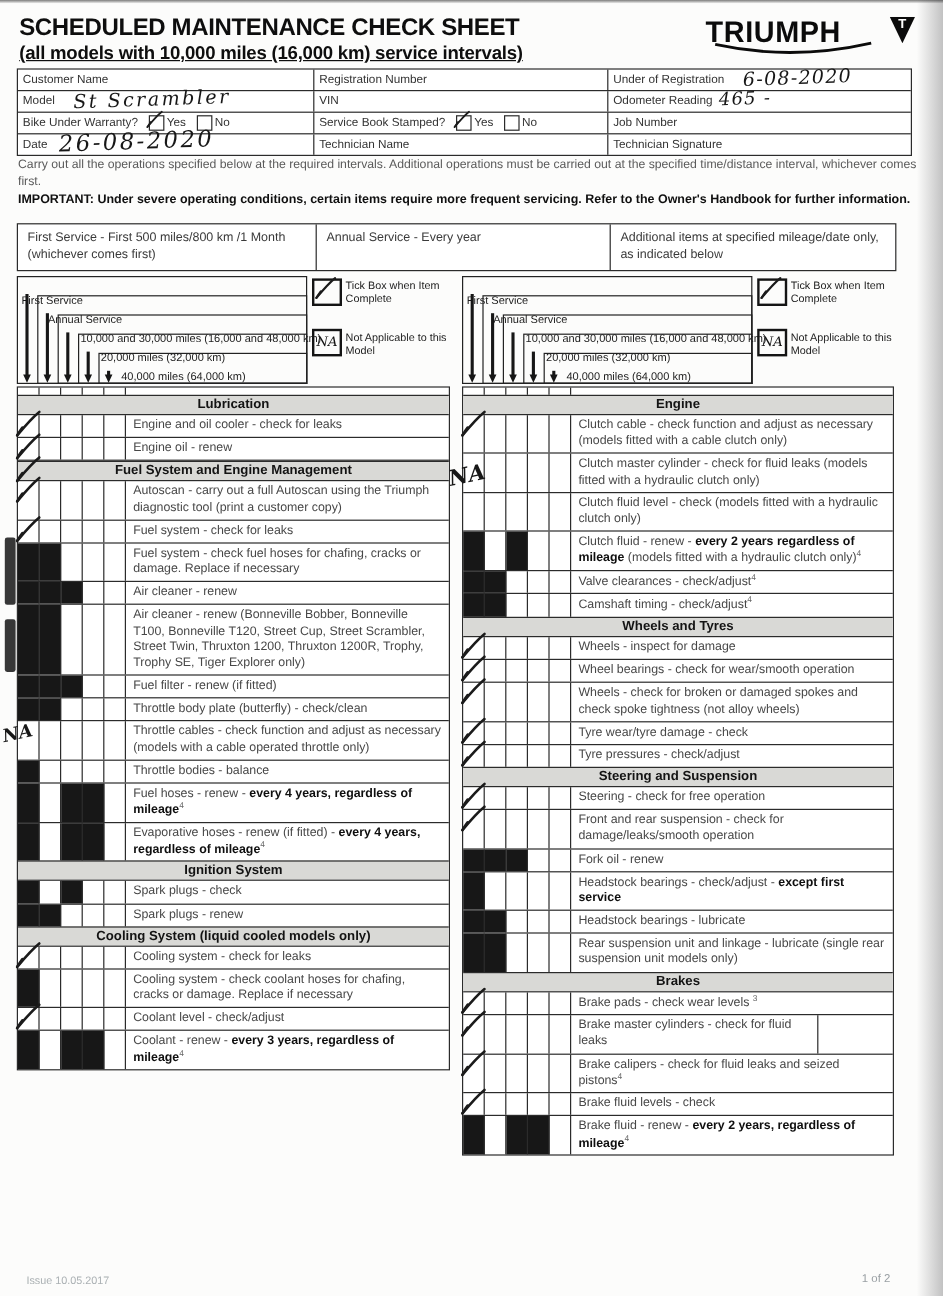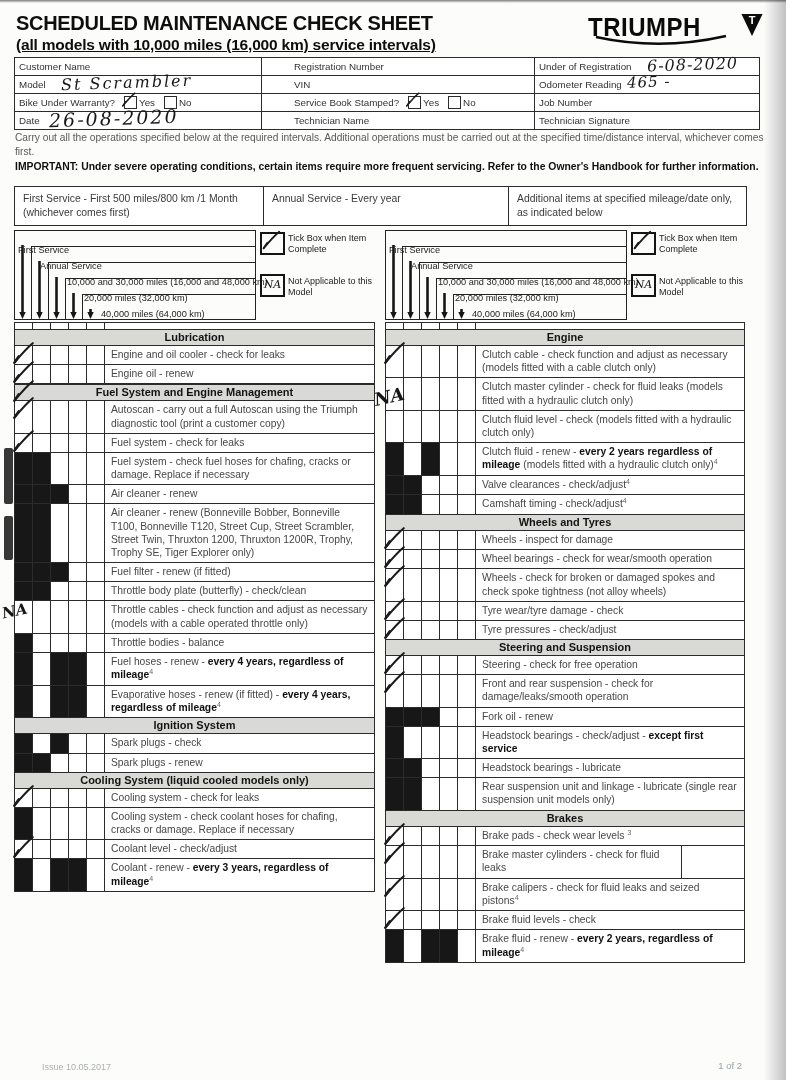--- a/index.html
+++ b/index.html
@@ -21,21 +21,21 @@
   .swoosh path{stroke:#0b0b0b;stroke-width:2.4;fill:none;}
   .badge{position:absolute;right:-4px;top:0;width:24px;height:22px;background:#0b0b0b;
          clip-path:polygon(6% 0,94% 0,50% 100%);text-align:center;}
   .badge span{color:#fff;font-size:11px;font-weight:bold;line-height:13px;display:block;}
 
   
   .info-table{position:absolute;left:14px;top:57px;width:744px;border:1px solid #2b2b2b;background:#fff;}
   .info-row{display:flex;height:17px;border-top:1px solid #2b2b2b;}
   .info-row:first-child{border-top:none;}
   .info-cell{position:relative;display:flex;align-items:center;padding:0 4px;border-right:1px solid #2b2b2b;overflow:visible;}
-  .info-cell.c0{width:238px;}.info-cell.c1{width:236px;margin-left:28px;}.info-cell.c2{flex:1;border-right:none;}
+  .info-cell.c0{width:238px;}.info-cell.c1{width:236px;}.info-cell.c2{flex:1;border-right:none;}
   .info-label{font-size:9.8px;color:#333;white-space:nowrap;}
   .cbx{position:relative;display:inline-block;width:11px;height:11px;border:1px solid #2b2b2b;margin-left:9px;margin-right:2px;flex:0 0 auto;}
   .cbx-label{font-size:9.8px;color:#333;}
   .info-tick{position:absolute;width:17px;height:17px;left:-5px;top:-6px;}
   .hw{font-family:"DejaVu Serif",serif;font-style:italic;color:#171717;}
   .hw-val{position:absolute;white-space:nowrap;transform:rotate(-2deg);z-index:4;}
   .info-row:nth-child(1) .info-cell:nth-child(3) .hw-val{left:112px;top:-3px;font-size:16px;letter-spacing:1px;}
   .info-row:nth-child(2) .info-cell:nth-child(1) .hw-val{left:46px;top:-3px;font-size:16px;letter-spacing:2px;}
   .info-row:nth-child(2) .info-cell:nth-child(3) .hw-val{left:92px;top:-3px;font-size:15px;letter-spacing:1px;}
   .info-row:nth-child(4) .info-cell:nth-child(1) .hw-val{left:34px;top:-5px;font-size:19px;letter-spacing:2px;}
@@ -81,21 +81,21 @@
   .chk-text sup{font-size:7px;color:#666;}
   .chk-extra{flex:0 0 62px;border-left:1px solid #2b2b2b;}
   .sec-header{border-top:1px solid #2b2b2b;background:#d9d9d6;text-align:center;font-weight:bold;
               font-size:11px;color:#131313;padding:1px 0 2px;}
   .tick path{stroke:#1b1b1b;stroke-width:2;stroke-linecap:round;fill:none;}
   .cell-tick{position:absolute;width:26px;height:26px;left:-5px;top:-6px;z-index:3;overflow:visible;}
   .na-note{position:absolute;left:-13px;top:1px;font-size:15px;font-weight:bold;transform:rotate(-12deg);z-index:4;}
   .col.right .na-note{font-size:18px;left:-12px;top:8px;}
 
   
-  .footer-left{position:absolute;left:42px;top:1062px;font-size:9px;color:#aab0b3;}
+  .footer-left{position:absolute;left:22px;top:1062px;font-size:9px;color:#aab0b3;}
   .footer-right{position:absolute;right:44px;top:1060px;font-size:9.5px;color:#9aa0a4;margin-left:43px;}
 </style>
 </head>
 <body>
 
 <div class="sheet">
   <div class="edge-top"></div>
   <div class="edge-right"></div>
   <div class="smudge" style="left:4px;top:448px;width:9px;height:56px;"></div>
   <div class="smudge" style="left:4px;top:516px;width:9px;height:44px;"></div>

